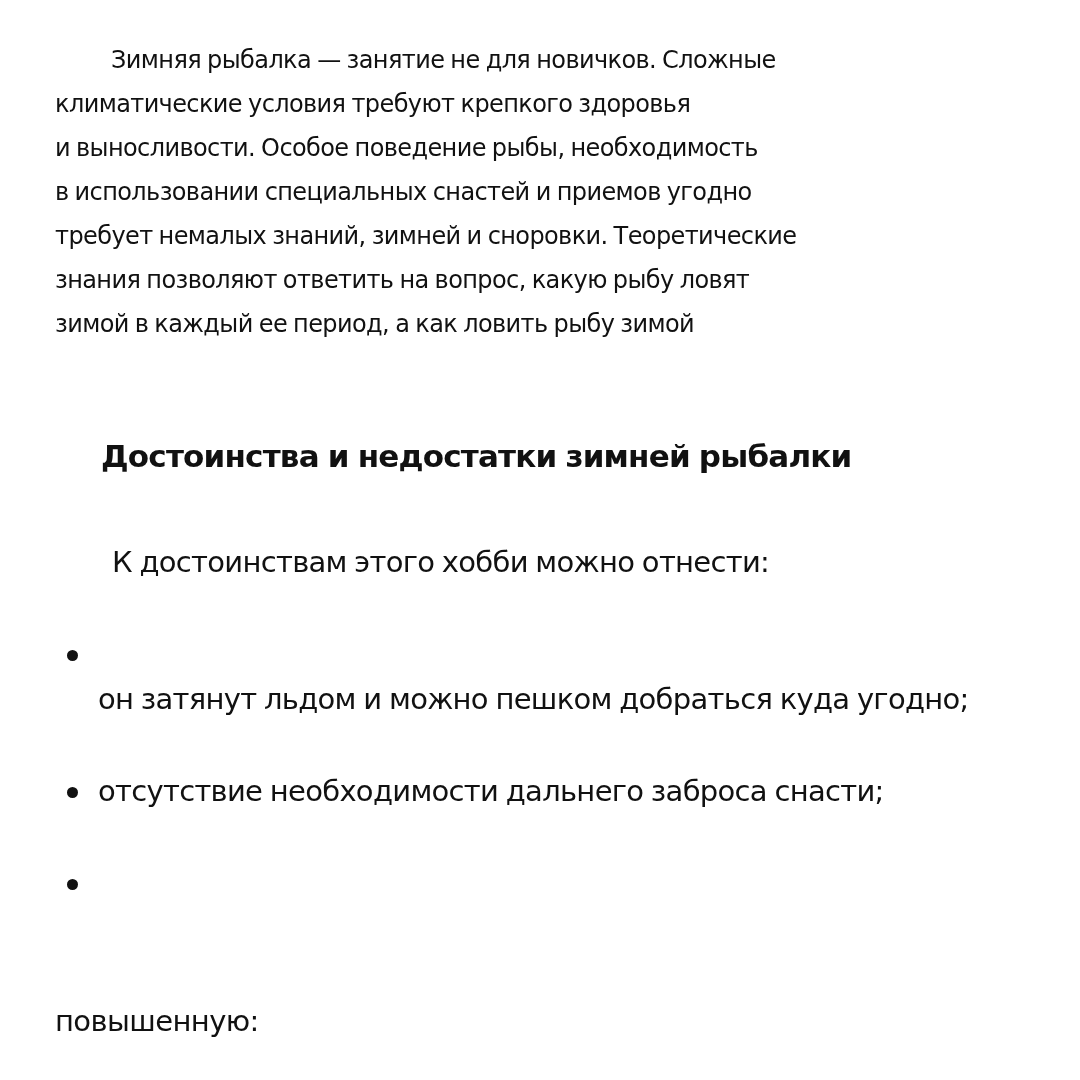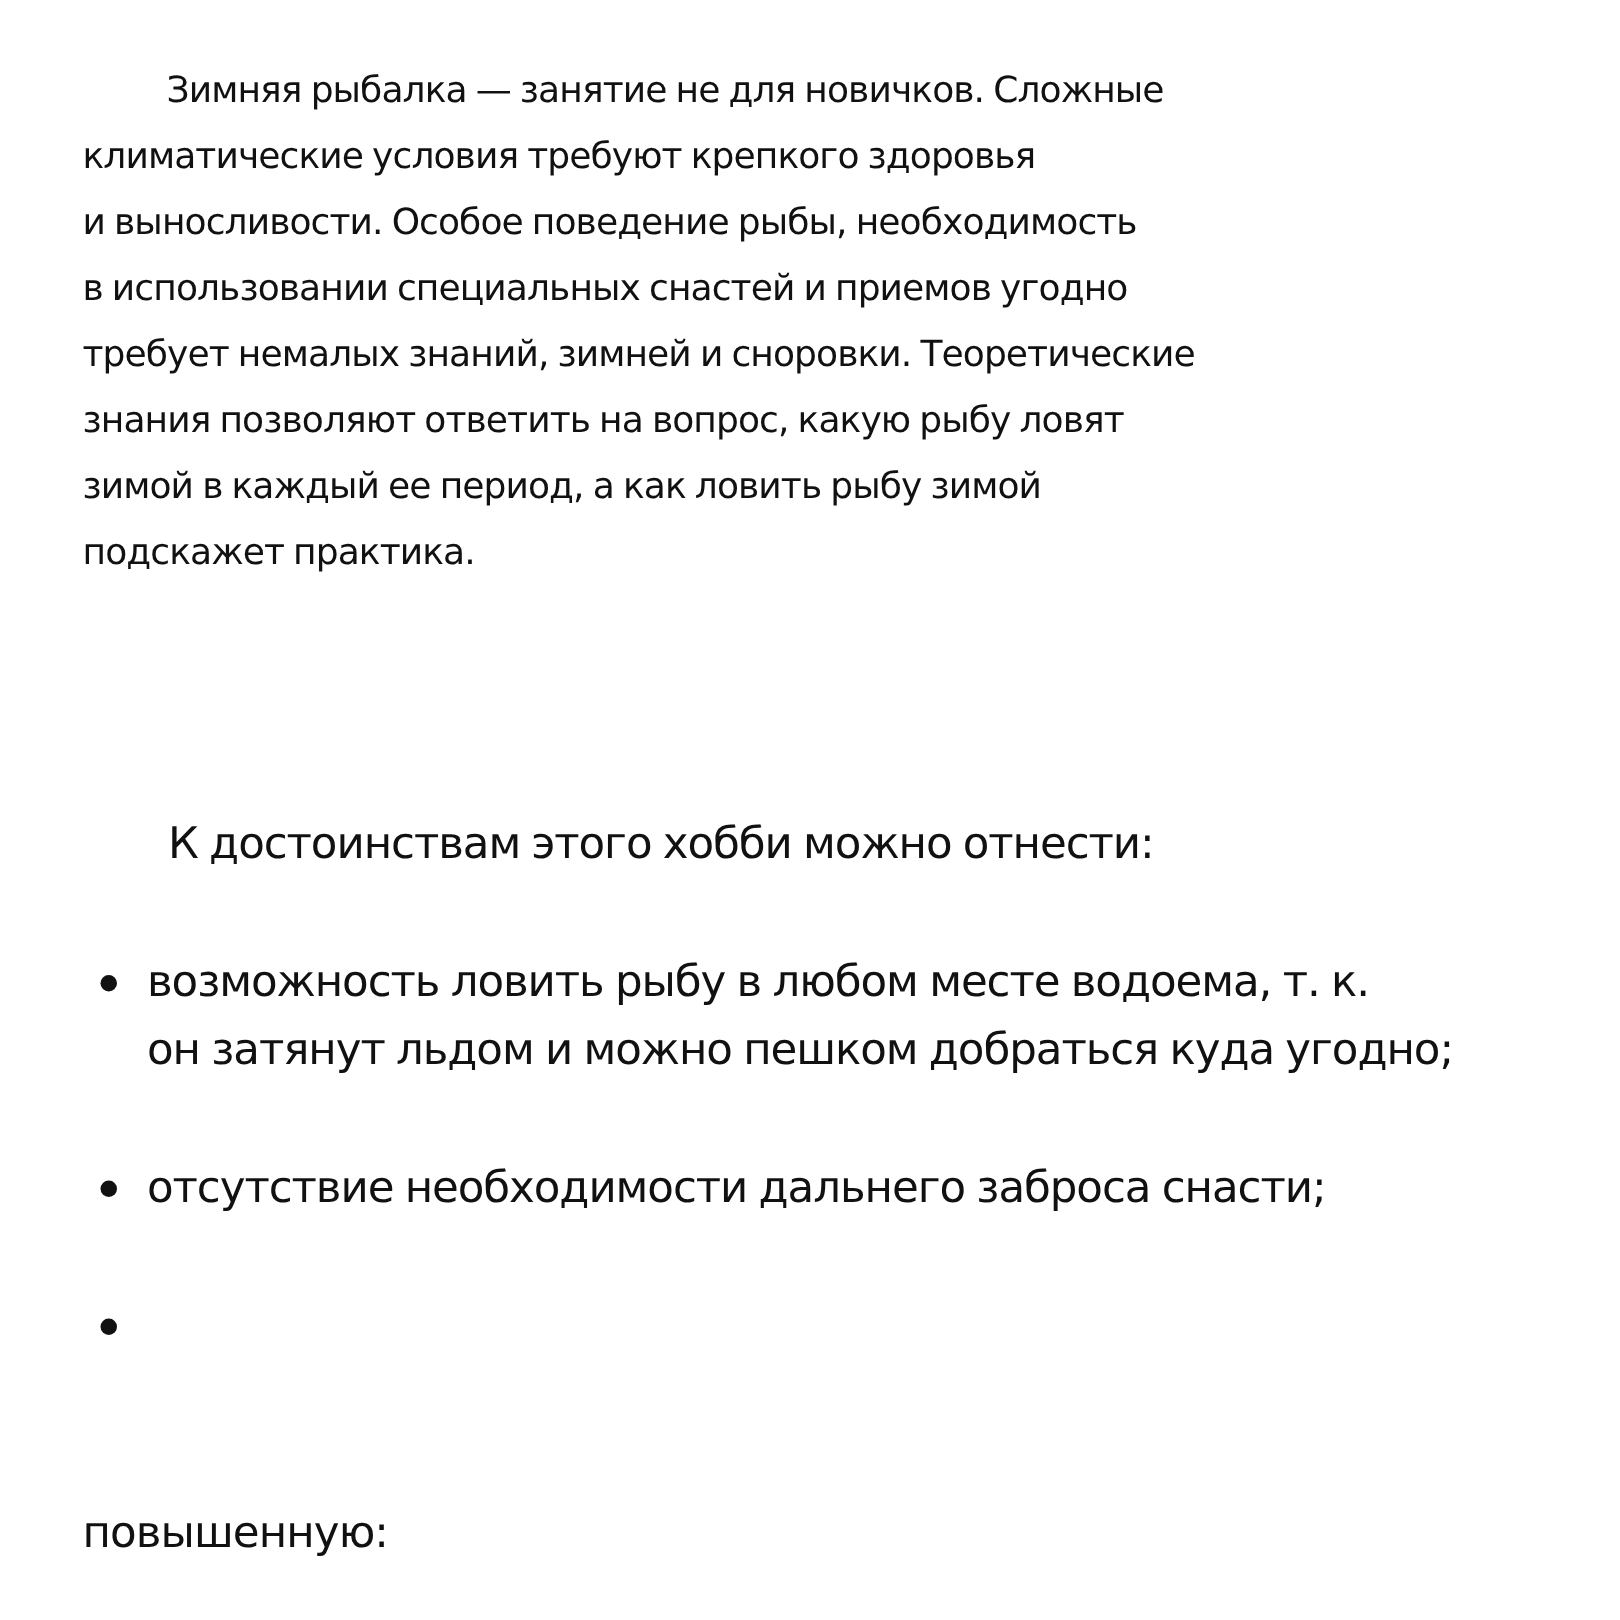--- a/index.html
+++ b/index.html
@@ -106,30 +106,30 @@
 <div class="page">
 
   <p class="para intro">
     <span class="indent"></span><span>Зимняя рыбалка — занятие не для новичков. Сложные</span><br>
     <span>климатические условия требуют крепкого здоровья</span><br>
     <span>и выносливости. Особое поведение рыбы, необходимость</span><br>
     <span>в использовании специальных снастей и приемов угодно</span><br>
     <span>требует немалых знаний, зимней и сноровки. Теоретические</span><br>
     <span>знания позволяют ответить на вопрос, какую рыбу ловят</span><br>
     <span>зимой в каждый ее период, а как ловить рыбу зимой</span><br>
-    <span>подскажет практика.</span>
   </p>
 
+  <h2 class="heading">Достоинства и недостатки зимней рыбалки</h2>
 
   <p class="lead">К достоинствам этого хобби можно отнести:</p>
 
   <ul class="list">
     <li class="list-item item-1">
       <span class="bullet"></span>
-      <span>возможность ловить рыбу в любом месте водоема, т. к.</span><br>
+      <br>
       <span>он затянут льдом и можно пешком добраться куда угодно;</span>
     </li>
     <li class="list-item item-2">
       <span class="bullet"></span>
       <span>отсутствие необходимости дальнего заброса снасти;</span>
     </li>
     <li class="list-item item-3">
       <span class="bullet"></span>
     </li>
   </ul>

